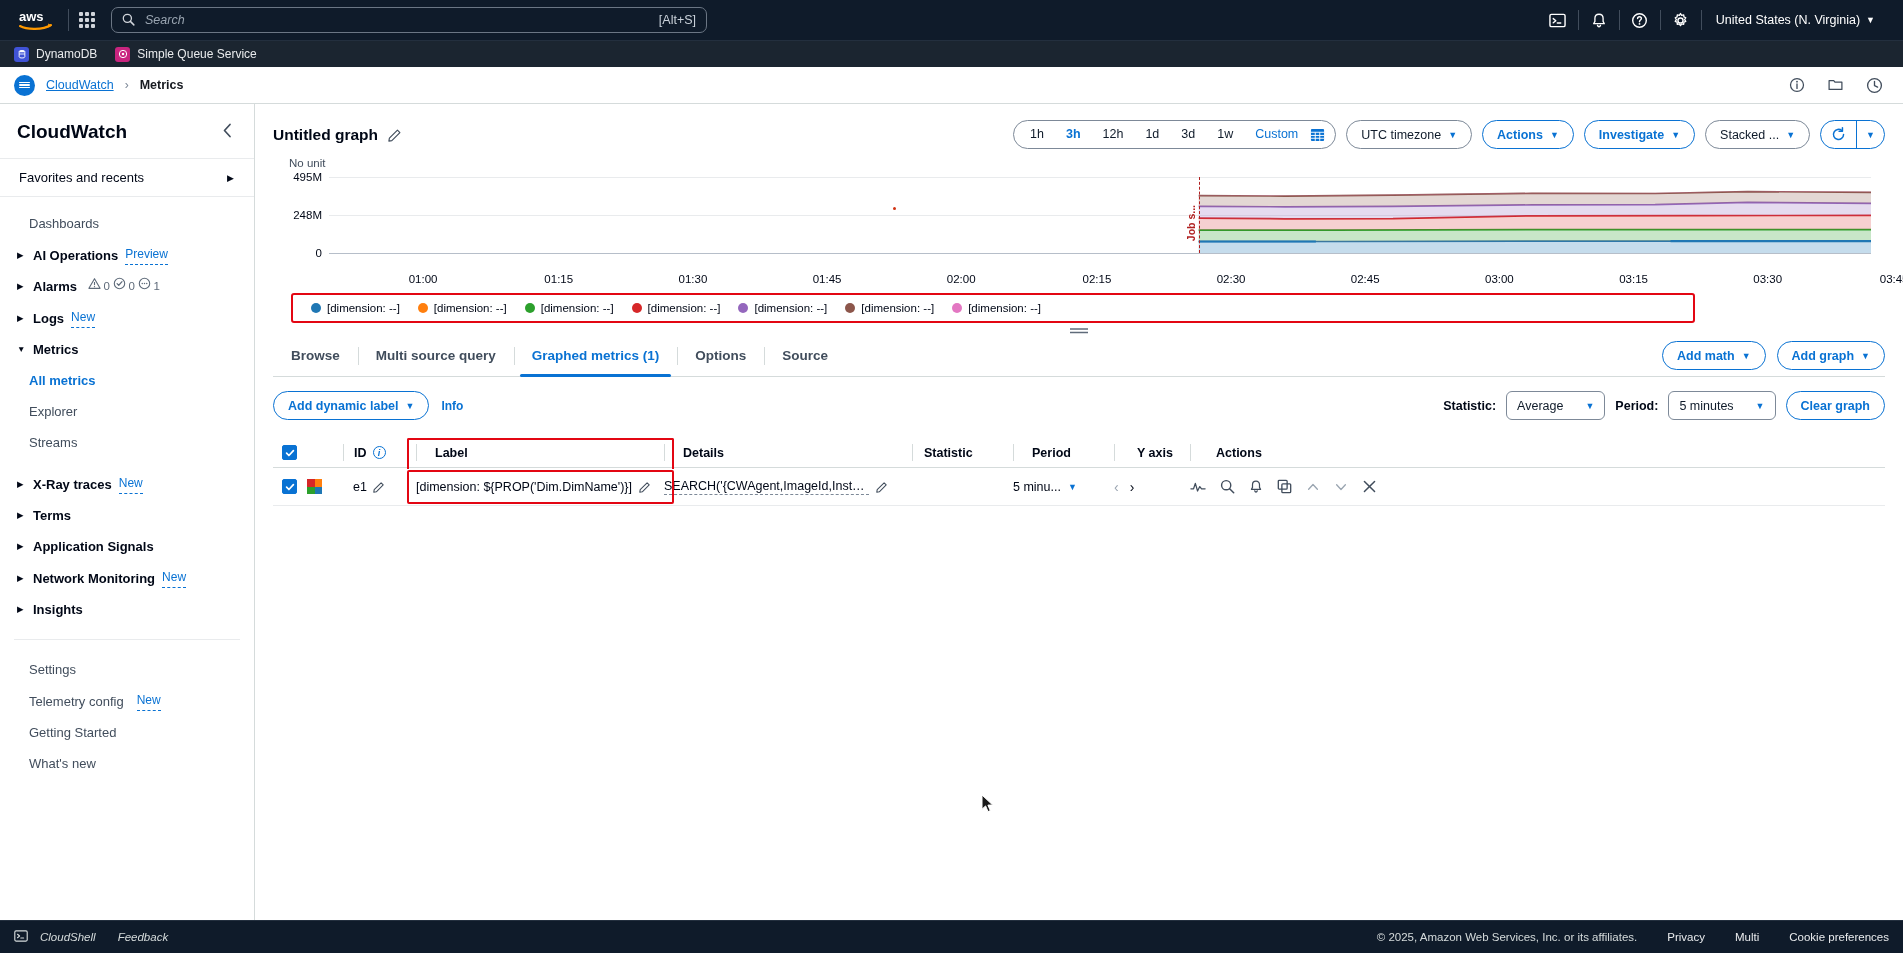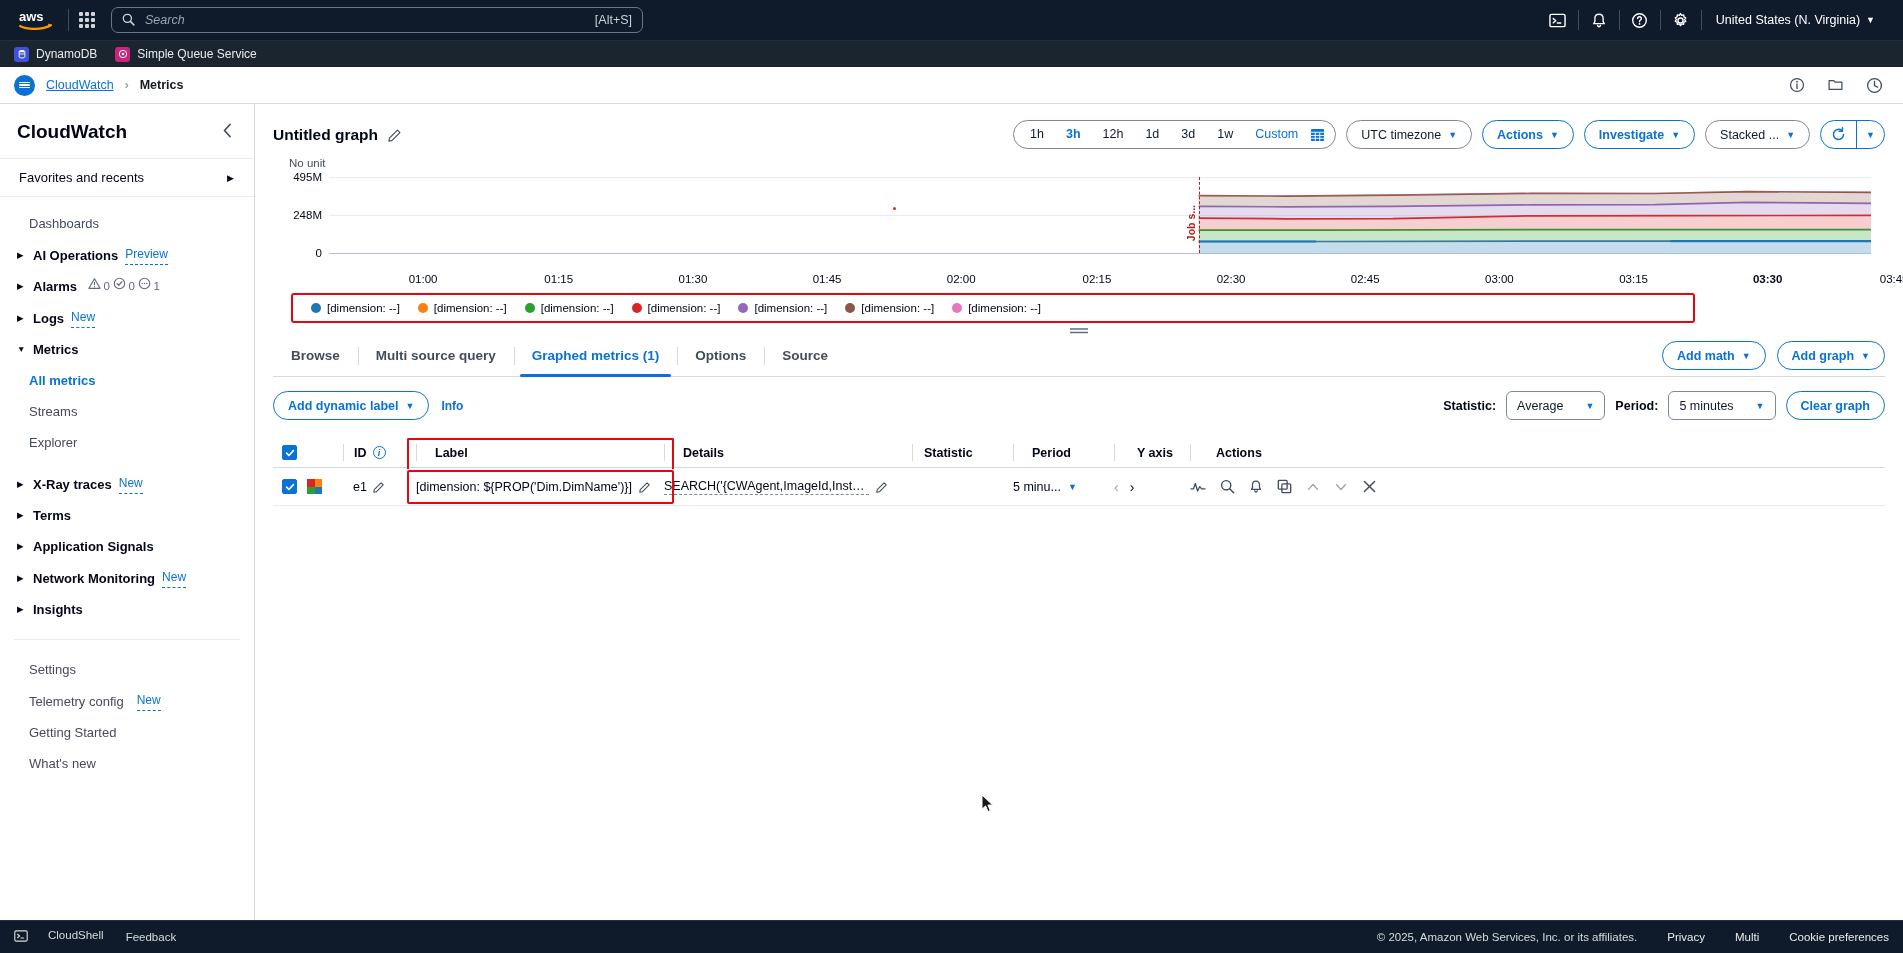--- a/index.html
+++ b/index.html
@@ -18,21 +18,21 @@
     height: 40px; background: #0f1b2a;
     display: flex; align-items: center;
     padding: 0 14px; gap: 0px;
   }
   .aws-logo { width: 44px; height: 24px; display:flex; align-items:center; justify-content:center; }
   .aws-logo svg { display:block; }
   .topnav-div { width: 1px; height: 22px; background: #414d5c; margin: 0 10px; }
   .grid-icon { display:grid; grid-template-columns: repeat(3, 4px); gap: 2px; cursor:pointer; }
   .grid-icon i { width:4px; height:4px; background:#d1d5db; border-radius:1px; display:block; }
   .search-wrap {
-    flex: 0 0 auto; width: 532px; height: 26px; margin-left: 16px;
+    flex: 0 0 auto; width: 596px; height: 26px; margin-left: 16px;
     background: #0f1b2a; border: 1px solid #6b7684; border-radius: 7px;
     display:flex; align-items:center; padding: 0 10px; gap: 8px;
   }
   .search-wrap .mag { color:#d1d5db; font-size: 13px; line-height:1; }
   .search-wrap input {
     flex:1; background:transparent; border:none; outline:none;
     color:#d5dbdb; font-size:12.5px; font-family:"Liberation Sans", sans-serif;
     font-style: italic;
   }
   .search-wrap input::placeholder { color:#9aa5b1; font-style: italic; }
@@ -267,21 +267,21 @@
   
   .mouse-cursor { position:absolute; left:726px; top:690px; z-index:50; pointer-events:none; }
 
   
   .footer {
     position:absolute; left:0; bottom:0; width:100%; height:33px;
     background:#0f1b2a; display:flex; align-items:center; padding: 0 14px;
     border-top:1px solid #232f3e;
   }
   .footer-left { display:flex; align-items:center; gap:22px; }
-  .foot-item { color:#d5dbdb; font-size:11.5px; display:flex; gap:20px; cursor:pointer; }
+  .foot-item { color:#d5dbdb; font-size:11.5px; display:flex; align-items:center; gap:12px; cursor:pointer;font-style:italic; }
   .footer-right { margin-left:auto; display:flex; align-items:center; gap:30px; }
   .foot-copy { color:#d5dbdb; font-size:11.5px; }
   .foot-link { color:#e9ebed; font-size:11.5px; cursor:pointer; }
 </style>
 </head>
 <body>
 
 <div class="aws-topnav">
   <div class="aws-logo">
     <svg width="34" height="22" viewBox="0 0 34 22">
@@ -475,24 +475,24 @@
         <span class="sb-new">New</span>
       </div>
       <div class="sb-row">
         <span class="tri">▼</span>
         <span class="lbl">Metrics</span>
       </div>
       <div class="sb-row selected">
         <span>All metrics</span>
       </div>
       <div class="sb-row plain">
+        <span>Explorer</span>
+      </div>
+      <div class="sb-row plain">
         <span>Streams</span>
-      </div>
-      <div class="sb-row plain">
-        <span>Explorer</span>
       </div>
       <div style="height:10px"></div>
       <div class="sb-row">
         <span class="tri">▶</span>
         <span class="lbl">X-Ray traces</span>
         <span class="sb-new">New</span>
       </div>
       <div class="sb-row">
         <span class="tri">▶</span>
         <span class="lbl">Terms</span>
@@ -642,21 +642,21 @@
         <div class="xtick" style="left:6.1%;">01:00</div>
         <div class="xtick" style="left:14.9%;">01:15</div>
         <div class="xtick" style="left:23.6%;">01:30</div>
         <div class="xtick" style="left:32.3%;">01:45</div>
         <div class="xtick" style="left:41.0%;">02:00</div>
         <div class="xtick" style="left:49.8%;">02:15</div>
         <div class="xtick" style="left:58.5%;">02:30</div>
         <div class="xtick" style="left:67.2%;">02:45</div>
         <div class="xtick" style="left:75.9%;">03:00</div>
         <div class="xtick" style="left:84.6%;">03:15</div>
-        <div class="xtick" style="left:93.3%;font-weight:bold;">03:30</div>
+        <div class="xtick" style="left:93.3%;">03:30</div>
         <div class="xtick" style="left:101.5%;">03:45</div>
       </div>
 
       <div class="legend-box">
         <div class="legend-item">
           <span class="legend-dot" style="background:#1f77b4;"></span>
           <span class="legend-txt">[dimension: --]</span>
         </div>
         <div class="legend-item">
           <span class="legend-dot" style="background:#ff7f0e;"></span>

